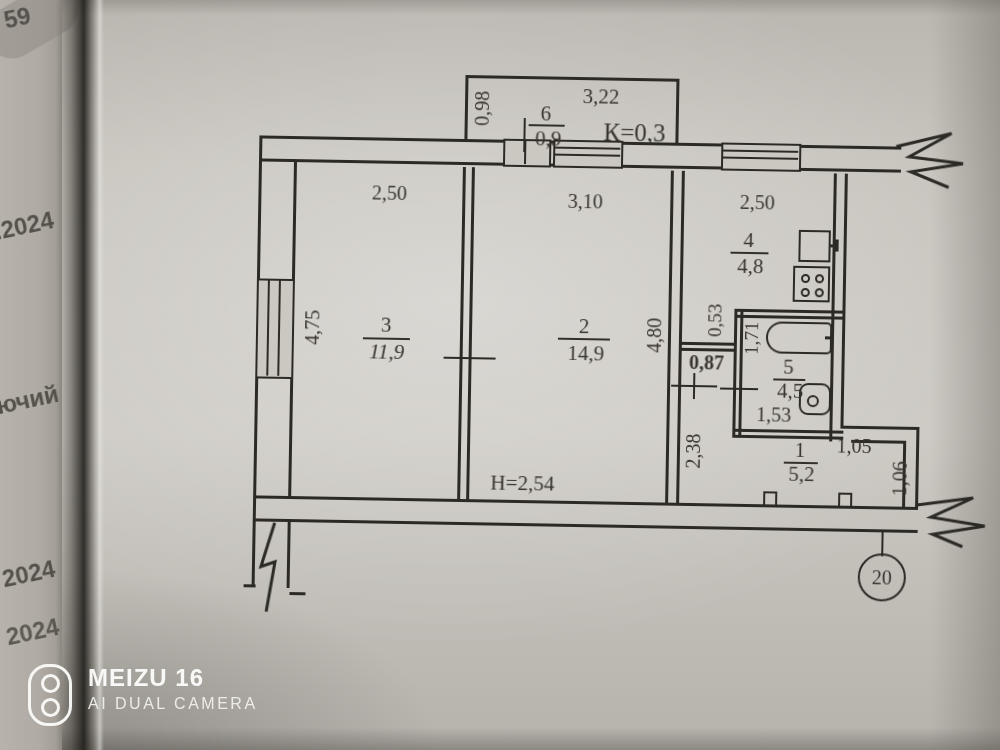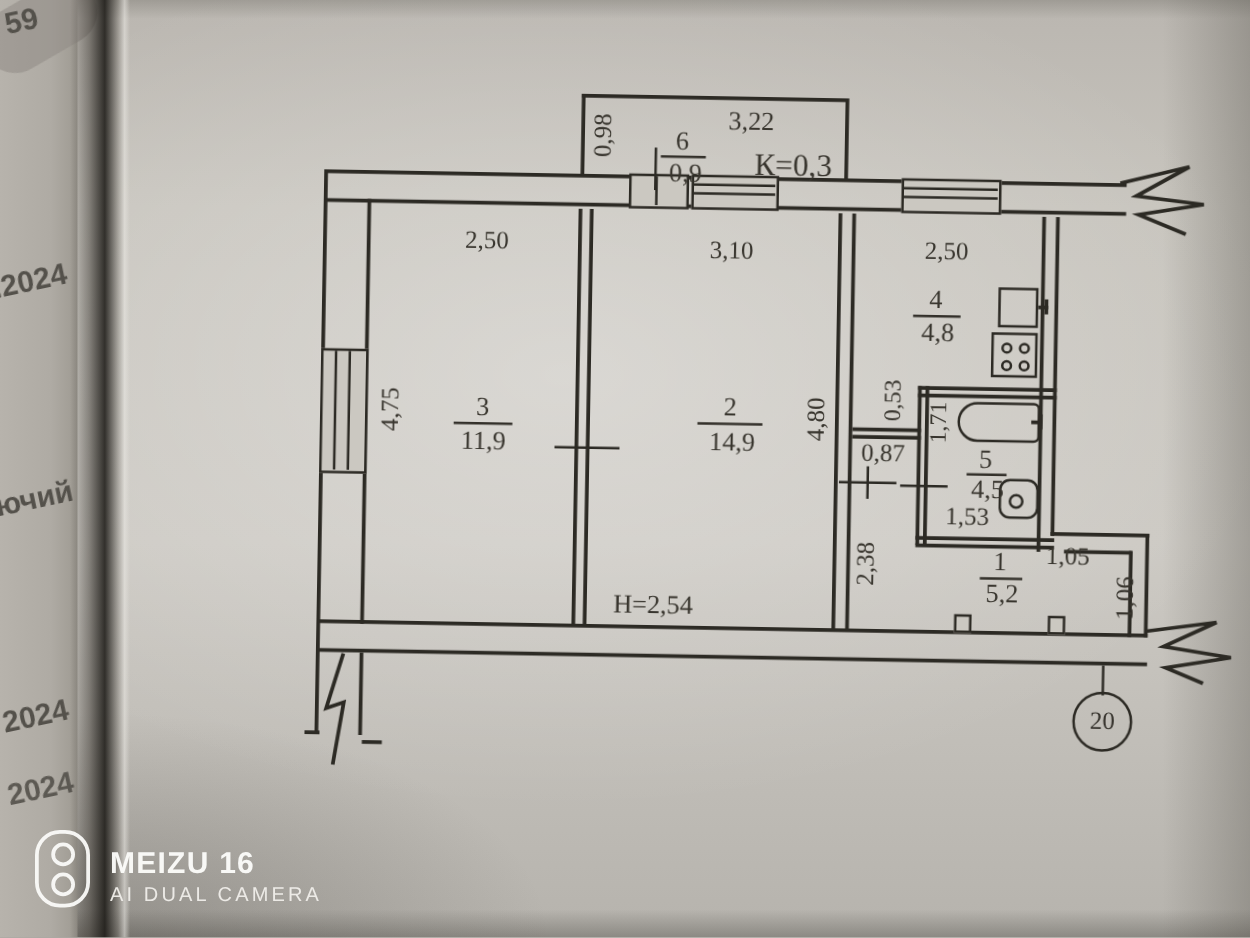--- a/index.html
+++ b/index.html
@@ -33,21 +33,21 @@
   .frag{
     position:absolute;color:#54514b;font-family:"Liberation Sans",sans-serif;
     font-weight:600;font-size:24px;transform:rotate(-12deg);
     filter:blur(.4px);white-space:nowrap;
   }
   .frag-hl{
     position:absolute;left:-22px;top:-6px;width:98px;height:52px;border-radius:26px;
     background:#8f8b85;opacity:.55;transform:rotate(-18deg);
   }
   
-  .wm{position:absolute;left:28px;top:664px;display:flex;align-items:flex-end;gap:16px;z-index:30;opacity:.95;}
+  .wm{position:absolute;left:28px;top:664px;display:flex;align-items:flex-start;gap:16px;z-index:30;opacity:.95;}
   .wm-icon{
     width:38px;height:56px;border:3px solid #fbfbf9;border-radius:20px;
     display:flex;flex-direction:column;align-items:center;justify-content:center;gap:5px;
   }
   .wm-dot{width:13px;height:13px;border:3px solid #fbfbf9;border-radius:50%;}
   .wm-text{display:flex;flex-direction:column;gap:3px;font-family:"Liberation Sans",sans-serif;color:#fdfdfb;}
   .wm-brand{font-size:24px;font-weight:600;letter-spacing:1px;}
   .wm-sub{font-size:16px;letter-spacing:2.5px;color:#f1efeb;}
   
   .plan{
@@ -186,33 +186,33 @@
     <div class="t" style="left:297px;top:70px;font-size:21px;">0,9</div>
     <div class="t" style="left:383px;top:63px;font-size:25px;">К=0,3</div>
 
     <div class="t" style="left:139px;top:127px;">2,50</div>
     <div class="t" style="left:335px;top:132px;">3,10</div>
     <div class="t" style="left:507px;top:130px;">2,50</div>
 
     <div class="t tv" style="left:65px;top:263px;">4,75</div>
     <div class="t" style="left:138px;top:260px;font-size:21px;">3</div>
     <div class="ul" style="left:115px;top:272px;width:47px;"></div>
-    <div class="t" style="left:139px;top:287px;font-size:21px;">11,9</div>
+    <div class="t" style="left:139px;top:287px;font-size:21px;font-style:italic;">11,9</div>
 
     <div class="t" style="left:336px;top:257px;font-size:21px;">2</div>
     <div class="ul" style="left:310px;top:269px;width:52px;"></div>
     <div class="t" style="left:338px;top:285px;font-size:21px;">14,9</div>
     <div class="t tv" style="left:406px;top:265px;">4,80</div>
 
     <div class="t" style="left:499px;top:168px;font-size:21px;">4</div>
     <div class="ul" style="left:481px;top:180px;width:38px;"></div>
     <div class="t" style="left:501px;top:194px;font-size:21px;">4,8</div>
 
     <div class="t tv" style="left:467px;top:249px;font-size:19px;">0,53</div>
-    <div class="t" style="left:459px;top:292px;">0,87</div>
+    <div class="t" style="left:459px;top:292px;font-weight:bold;">0,87</div>
 
     <div class="t tv" style="left:504px;top:266px;font-size:19px;">1,71</div>
     <div class="t" style="left:541px;top:295px;font-size:21px;">5</div>
     <div class="ul" style="left:526px;top:306px;width:32px;"></div>
     <div class="t" style="left:543px;top:319px;font-size:21px;">4,5</div>
     <div class="t" style="left:527px;top:342px;">1,53</div>
 
     <div class="t tv" style="left:447px;top:380px;">2,38</div>
     <div class="t" style="left:554px;top:377px;font-size:21px;">1</div>
     <div class="ul" style="left:538px;top:389px;width:34px;"></div>

